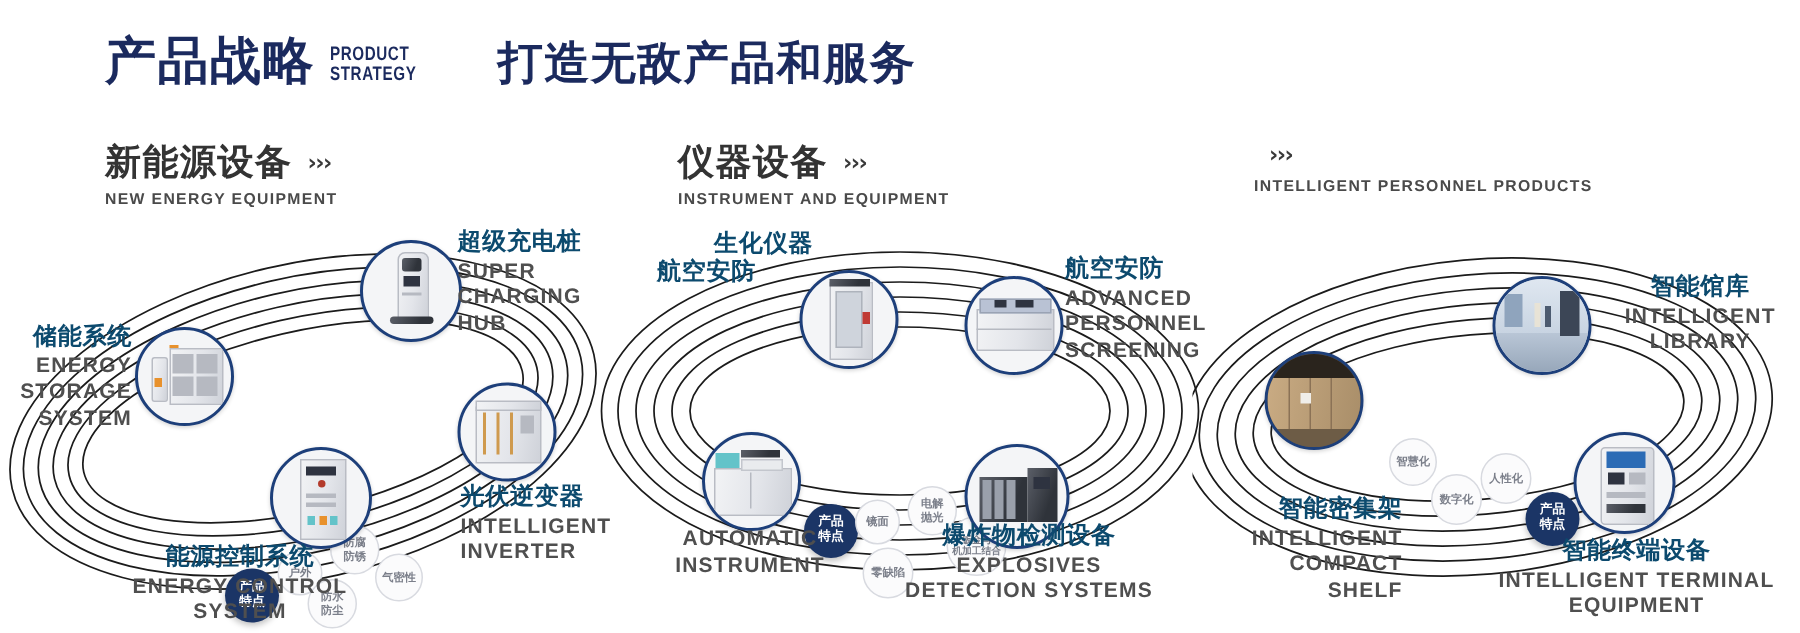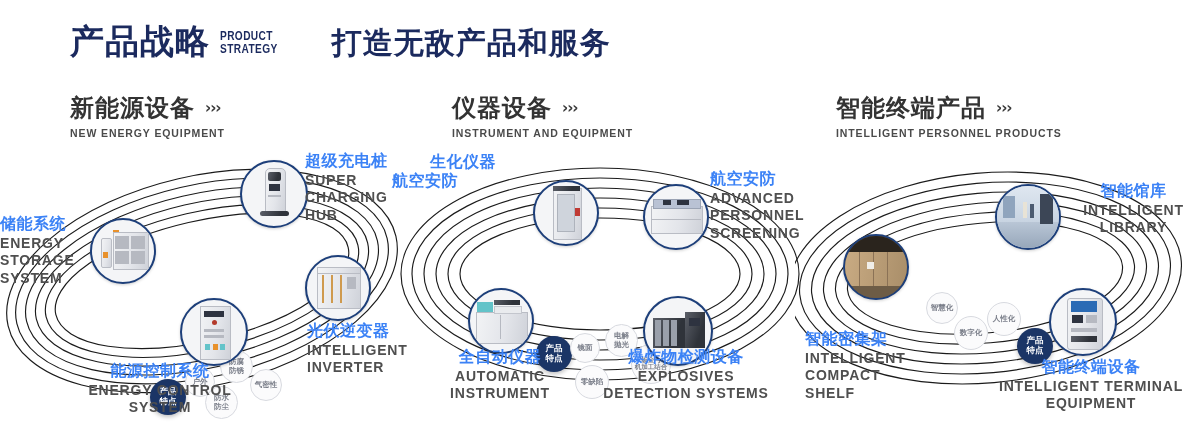--- a/index.html
+++ b/index.html
@@ -77,28 +77,28 @@
     white-space:pre-line;
   }
   .feat.core{
     background:#1b3566;border:none;color:#ffffff;font-size:8.5px;font-weight:800;
     box-shadow:0 2px 4px rgba(0,0,0,.25);
   }
 
   
   .lbl{position:absolute;}
   .lbl .cn{
-    font-size:16px;font-weight:800;color:#3b82f6;letter-spacing:.5px;line-height:1.1;
+    font-size:16px;font-weight:800;color:#0c4a6e;letter-spacing:.5px;line-height:1.1;
     font-family:"DejaVu Sans",sans-serif;white-space:nowrap;
   }
   .lbl .en{
     margin-top:2px;font-size:14px;font-weight:700;color:#4f4f4f;letter-spacing:.8px;
     line-height:1.25;font-family:"Liberation Sans",sans-serif;white-space:pre-line;
   }
-  .lbl.right{text-align:left;}
+  .lbl.right{text-align:right;}
   .lbl.center{text-align:center;}
 
   
   .dev{position:absolute;}
   .cab{background:linear-gradient(100deg,#f2f3f5 0%,#e3e5ea 55%,#cfd2d9 100%);border:1px solid #b9bcc4;}
   .dark{background:linear-gradient(110deg,#5b5f68,#2f333a 70%);}
   .panelline{position:absolute;background:#b6b9c1;}
   .scr{position:absolute;background:#2e3340;}
   .amber{position:absolute;background:#e8912c;}
   .teal{position:absolute;background:#63c3c9;}
@@ -126,21 +126,20 @@
   <div class="sec" id="sec-2">
     <div class="cn">
       <span>仪器设备</span>
       <span class="arrows">›››</span>
     </div>
     <div class="en">INSTRUMENT AND EQUIPMENT</div>
   </div>
 
   <div class="sec" id="sec-3">
     <div class="cn">
-      <span>智能终端产品</span>
       <span class="arrows">›››</span>
     </div>
     <div class="en">INTELLIGENT PERSONNEL PRODUCTS</div>
   </div>
 
   <div class="cluster" id="cluster-1">
 
     <svg class="orbits" viewBox="0 0 400 262">
       <g fill="none" stroke="#1b1b1b" stroke-width="1.15">
         <ellipse cx="200" cy="131" rx="150" ry="60" transform="rotate(-13 200 131)"></ellipse>
@@ -294,21 +293,20 @@
     </div>
     <div class="lbl right" style="left:30px;top:3px;width:112px;">
       <div class="cn">生化仪器</div>
     </div>
     <div class="lbl" style="left:310px;top:20px;">
       <div class="cn">航空安防</div>
       <div class="en">ADVANCED PERSONNEL
 SCREENING</div>
     </div>
     <div class="lbl center" style="left:20px;top:198px;width:160px;">
-      <div class="cn">全自动仪器</div>
       <div class="en">AUTOMATIC INSTRUMENT</div>
     </div>
     <div class="lbl center" style="left:196px;top:198px;width:180px;">
       <div class="cn">爆炸物检测设备</div>
       <div class="en">EXPLOSIVES DETECTION SYSTEMS</div>
     </div>
   </div>
 
   <div class="cluster" id="cluster-3">
 

